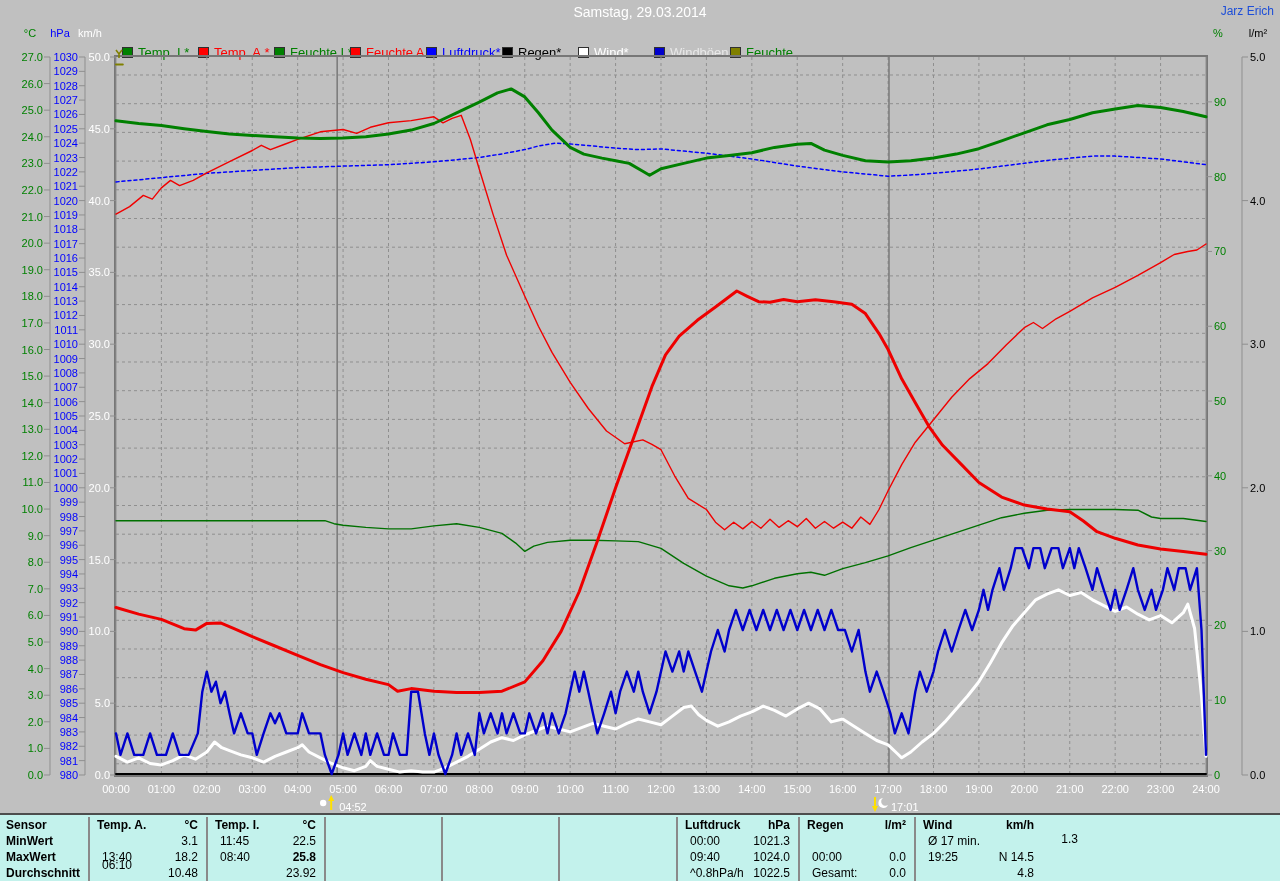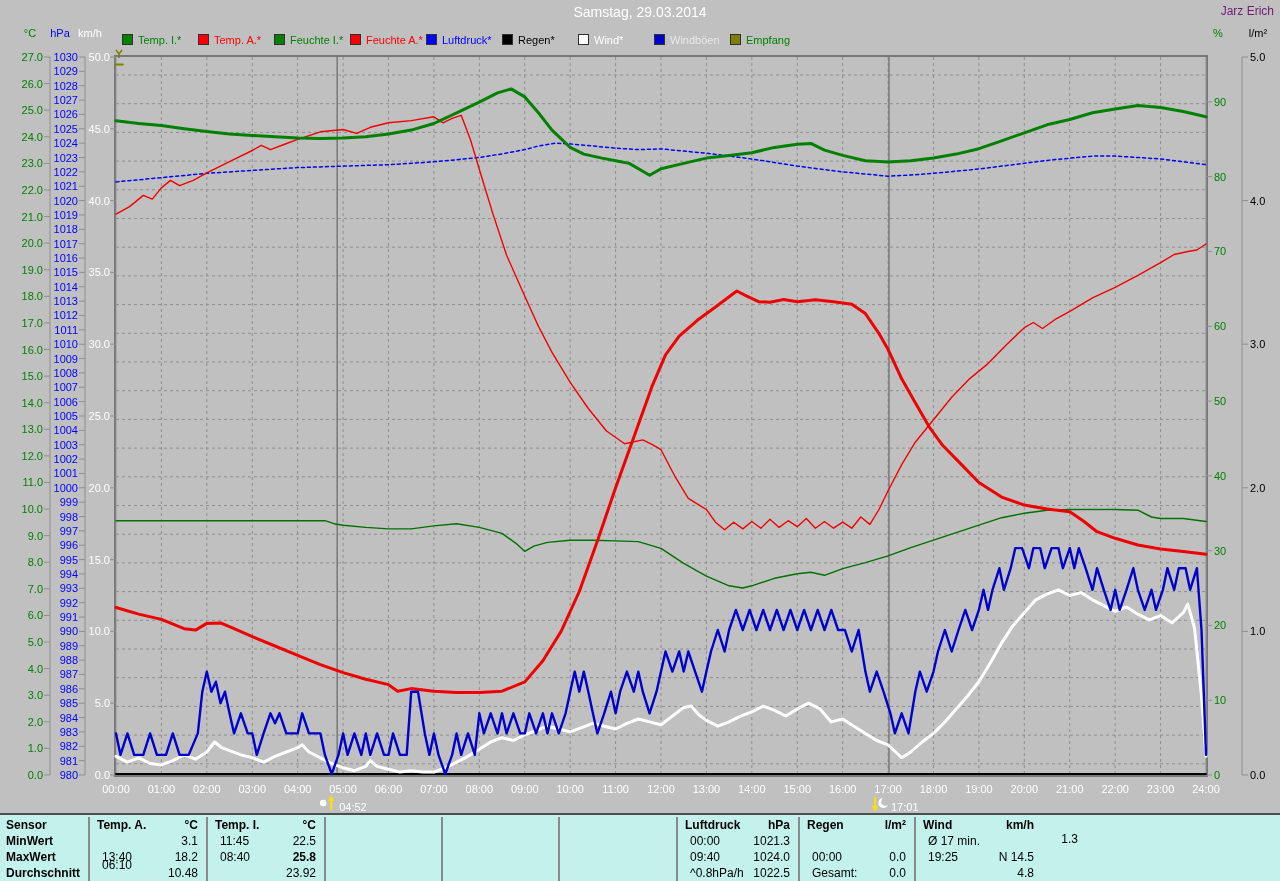--- a/index.html
+++ b/index.html
@@ -1,22 +1,22 @@
 <!DOCTYPE html>
 <html><head>
 <meta charset="utf-8">
 <style>
   html,body{margin:0;padding:0}
   body{width:1280px;height:881px;position:relative;background:#c0c0c0;
        font-family:"Liberation Sans",sans-serif;overflow:hidden}
   #titlebar{position:absolute;top:4px;left:0;width:1280px;text-align:center;
             font-size:14px;color:#ffffff}
-  #station{position:absolute;top:4px;right:6px;font-size:12px;color:#701a75}
+  #station{position:absolute;top:4px;right:6px;font-size:12px;color:#1d4ed8}
   #legend{position:absolute;top:28px;left:0;height:14px;width:1280px}
-  .legend-item{position:absolute;top:6px;height:14px;font-size:11px;white-space:nowrap}
+  .legend-item{position:absolute;top:17px;height:14px;font-size:13px;white-space:nowrap}
   .legend-box{display:inline-block;width:9px;height:9px;border:1px solid #303030;
               vertical-align:-1px;margin-right:5px}
   #chart{position:absolute;top:0;left:0}
   #statsTable{position:absolute;top:813px;left:0;width:1280px;height:68px;
               background:#c3f2ec;border-top:2px solid #4d4d4d;font-size:12px;color:#000}
   .tdiv{position:absolute;top:2px;width:2px;height:64px;background:#8a8a8a}
   .tcell{position:absolute;height:16px;line-height:16px;white-space:pre}
   .bold{font-weight:bold}
   .right{text-align:right}
 </style>
@@ -27,21 +27,21 @@
 <div id="station">Jarz Erich</div>
 <div id="legend">
     <div class="legend-item" style="left: 122px;"><span class="legend-box" style="background: rgb(0, 128, 0);"></span><span style="color: rgb(0, 128, 0);">Temp. I.*</span></div>
     <div class="legend-item" style="left: 198px;"><span class="legend-box" style="background: rgb(255, 0, 0);"></span><span style="color: rgb(255, 0, 0);">Temp. A.*</span></div>
     <div class="legend-item" style="left: 274px; text-align: right;"><span class="legend-box" style="background: rgb(0, 128, 0);"></span><span style="color: rgb(0, 128, 0);">Feuchte I.*</span></div>
     <div class="legend-item" style="left: 350px;"><span class="legend-box" style="background: rgb(255, 0, 0);"></span><span style="color: rgb(255, 0, 0);">Feuchte A.*</span></div>
     <div class="legend-item" style="left: 426px;"><span class="legend-box" style="background: rgb(0, 0, 255);"></span><span style="color: rgb(0, 0, 255);">Luftdruck*</span></div>
     <div class="legend-item" style="left: 502px;"><span class="legend-box" style="background: rgb(0, 0, 0);"></span><span style="color: rgb(0, 0, 0);">Regen*</span></div>
     <div class="legend-item" style="left: 578px;"><span class="legend-box" style="background: rgb(255, 255, 255);"></span><span style="color: rgb(255, 255, 255);">Wind*</span></div>
     <div class="legend-item" style="left: 654px;"><span class="legend-box" style="background: rgb(0, 0, 204);"></span><span style="color: rgb(232, 232, 232);">Windböen</span></div>
-    <div class="legend-item" style="left: 730px;"><span class="legend-box" style="background: rgb(128, 128, 0);"></span><span style="color: rgb(0, 128, 0);">Empfang</span></div>
+    <div class="legend-item" style="left: 730px;"><span class="legend-box" style="background: rgb(128, 128, 0);"></span><span style="color: rgb(0, 128, 0);">Feuchte</span></div>
   </div>
 <div id="chart"><svg width="1280" height="815">
       <g stroke="#8f8f8f" stroke-width="1" stroke-dasharray="3 3">
         <line x1="161.41666666666666" y1="57" x2="161.41666666666666" y2="775"></line>
         <line x1="206.83333333333331" y1="57" x2="206.83333333333331" y2="775"></line>
         <line x1="252.25" y1="57" x2="252.25" y2="775"></line>
         <line x1="297.66666666666663" y1="57" x2="297.66666666666663" y2="775"></line>
         <line x1="343.08333333333337" y1="57" x2="343.08333333333337" y2="775"></line>
         <line x1="388.5" y1="57" x2="388.5" y2="775"></line>
         <line x1="433.9166666666667" y1="57" x2="433.9166666666667" y2="775"></line>

